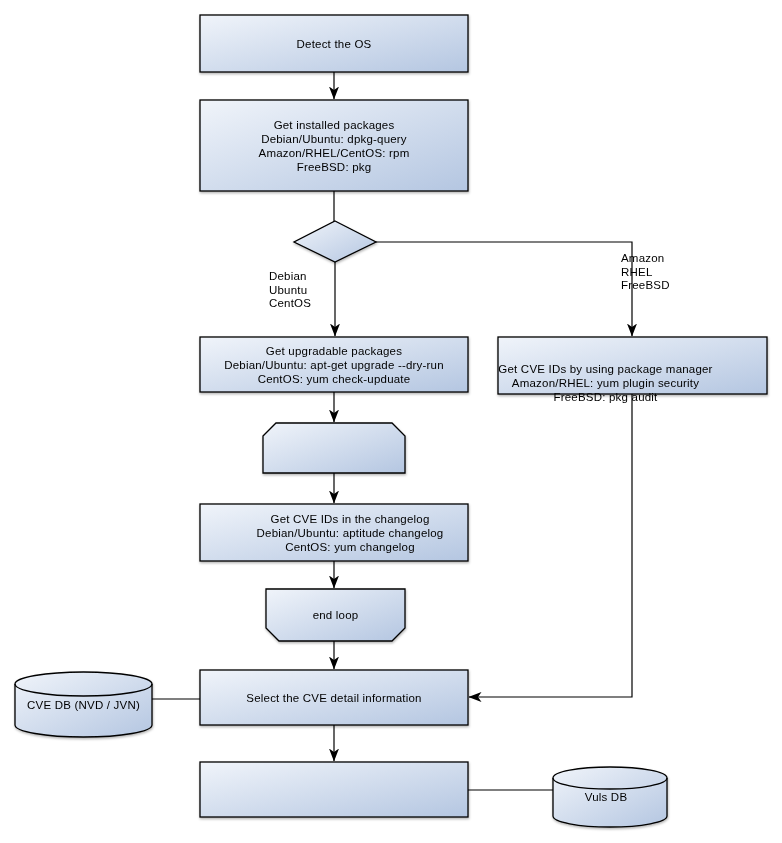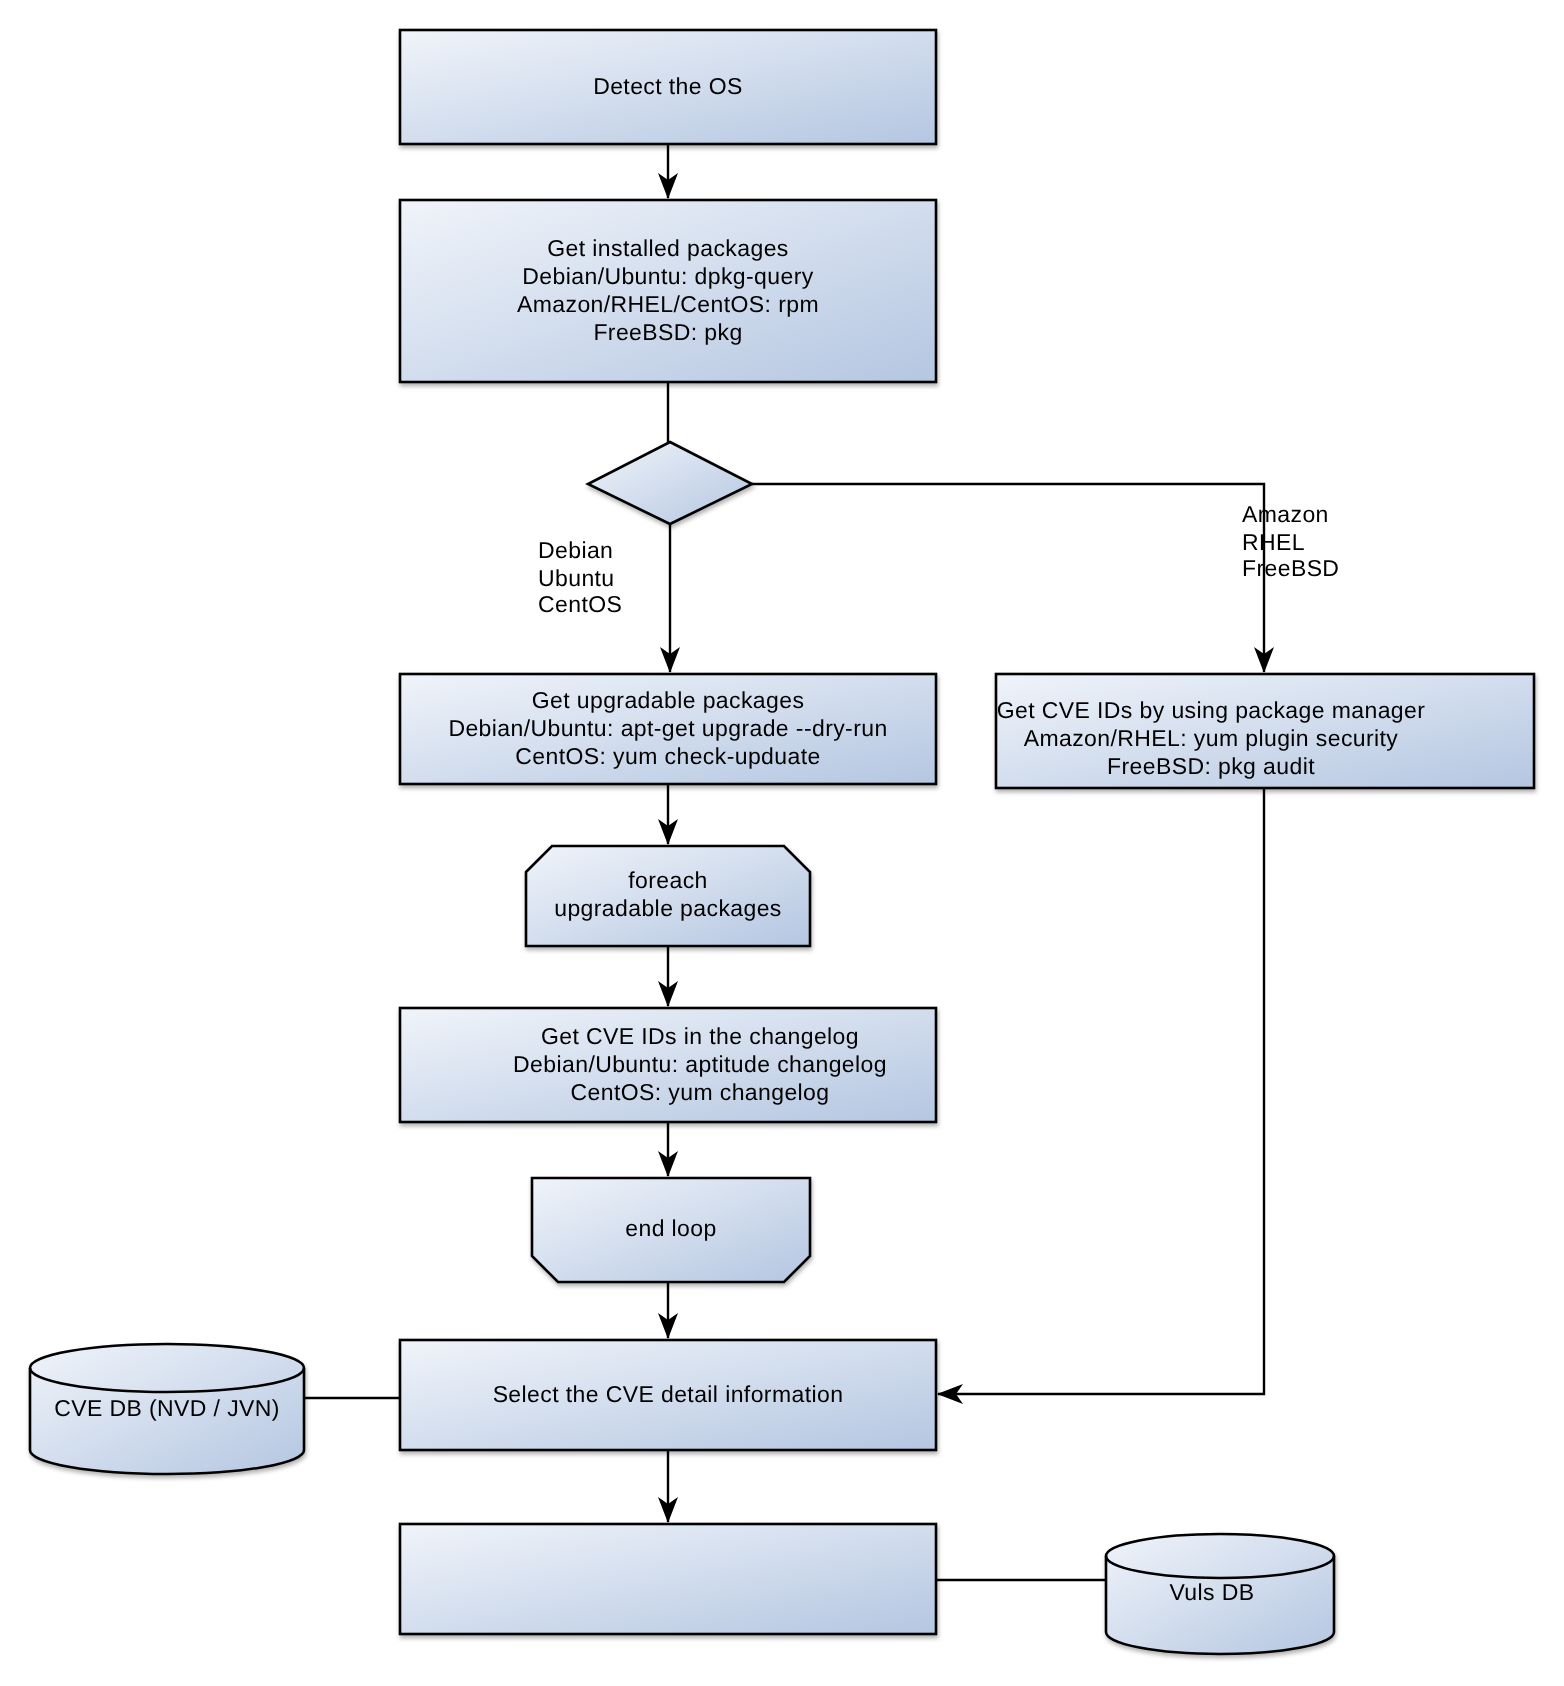--- a/index.html
+++ b/index.html
@@ -112,30 +112,26 @@
     <span>RHEL</span>
     <span>FreeBSD</span>
   </div>
 
   <div class="node-text" style="left:200px; top:337px; width:268px; height:55px">
     <span>Get upgradable packages</span>
     <span>Debian/Ubuntu: apt-get upgrade --dry-run</span>
     <span>CentOS: yum check-upduate</span>
   </div>
 
-  <div class="node-text" style="left:498px; top:341px; width:215px; height:57px">
+  <div class="node-text" style="left:498px; top:354px; width:215px; height:57px">
     <span>Get CVE IDs by using package manager</span>
     <span>Amazon/RHEL: yum plugin security</span>
     <span>FreeBSD: pkg audit</span>
   </div>
 
-  <div class="node-text" style="left:263px; top:423px; width:142px; height:50px">
-    <span>foreach</span>
-    <span>upgradable packages</span>
-  </div>
 
   <div class="node-text" style="left:216px; top:504px; width:268px; height:57px">
     <span>Get CVE IDs in the changelog</span>
     <span>Debian/Ubuntu: aptitude changelog</span>
     <span>CentOS: yum changelog</span>
   </div>
 
   <div class="node-text" style="left:266px; top:589px; width:139px; height:52px">
     <span>end loop</span>
   </div>

